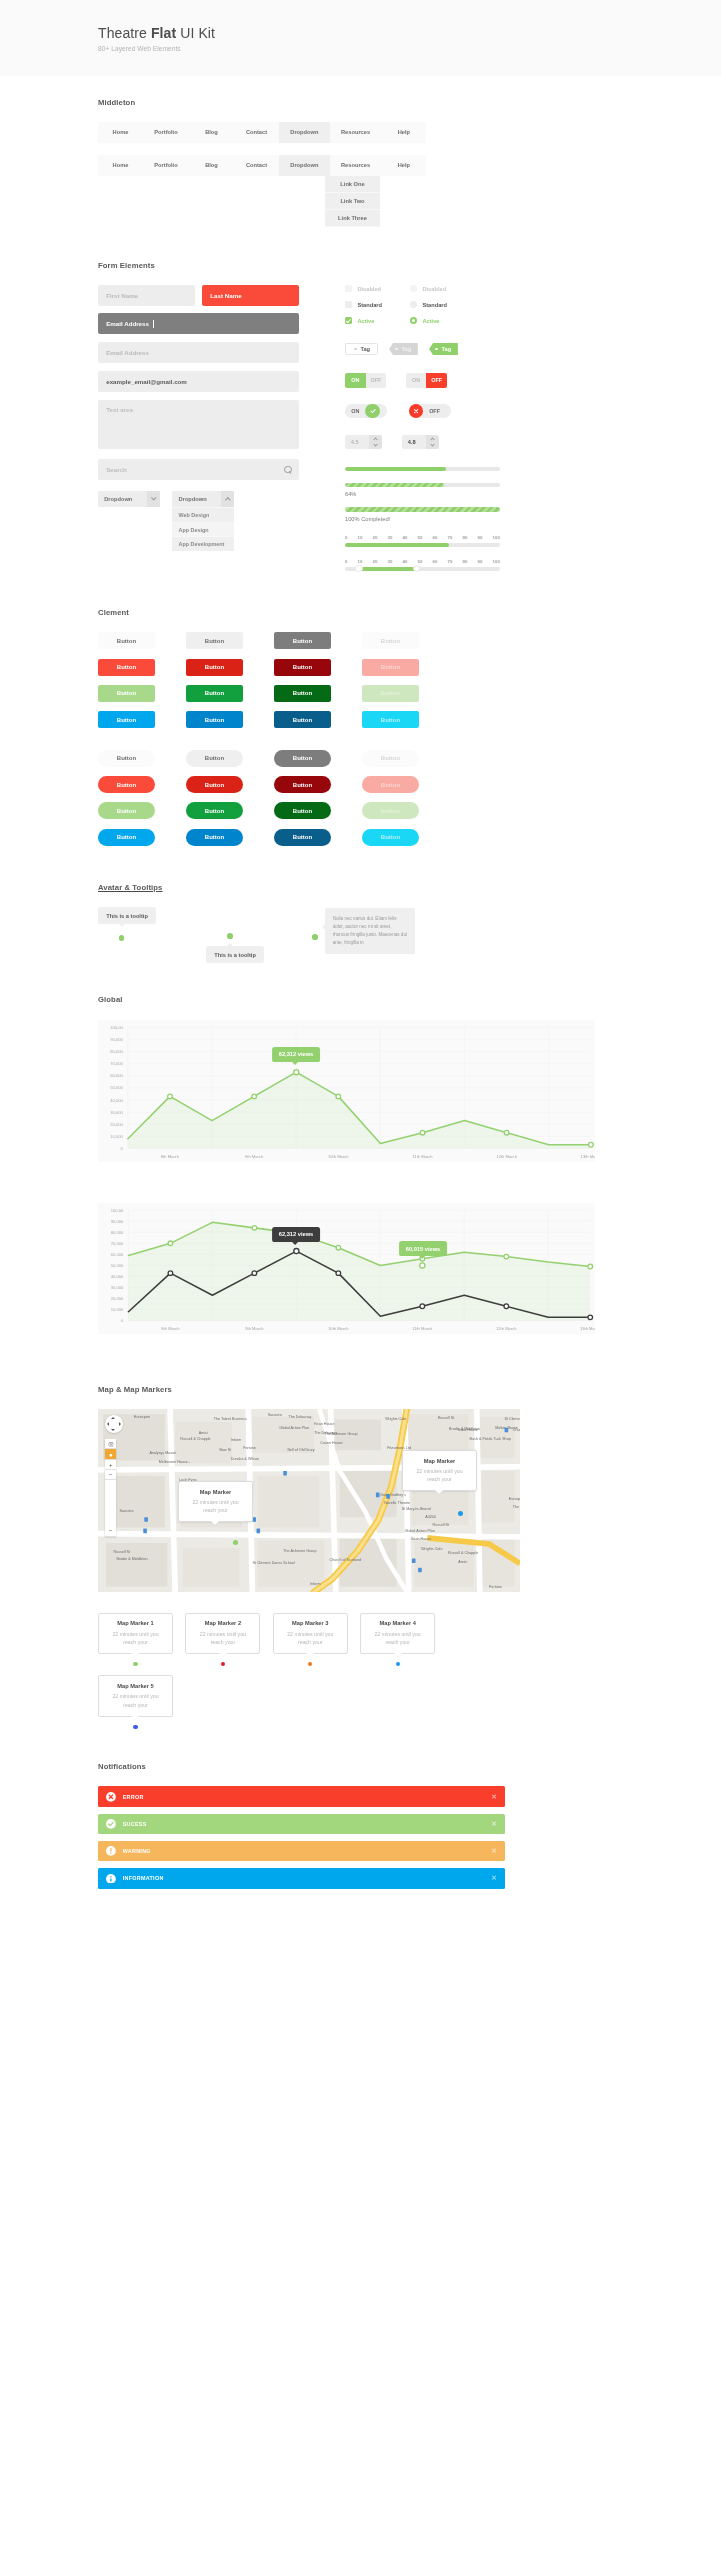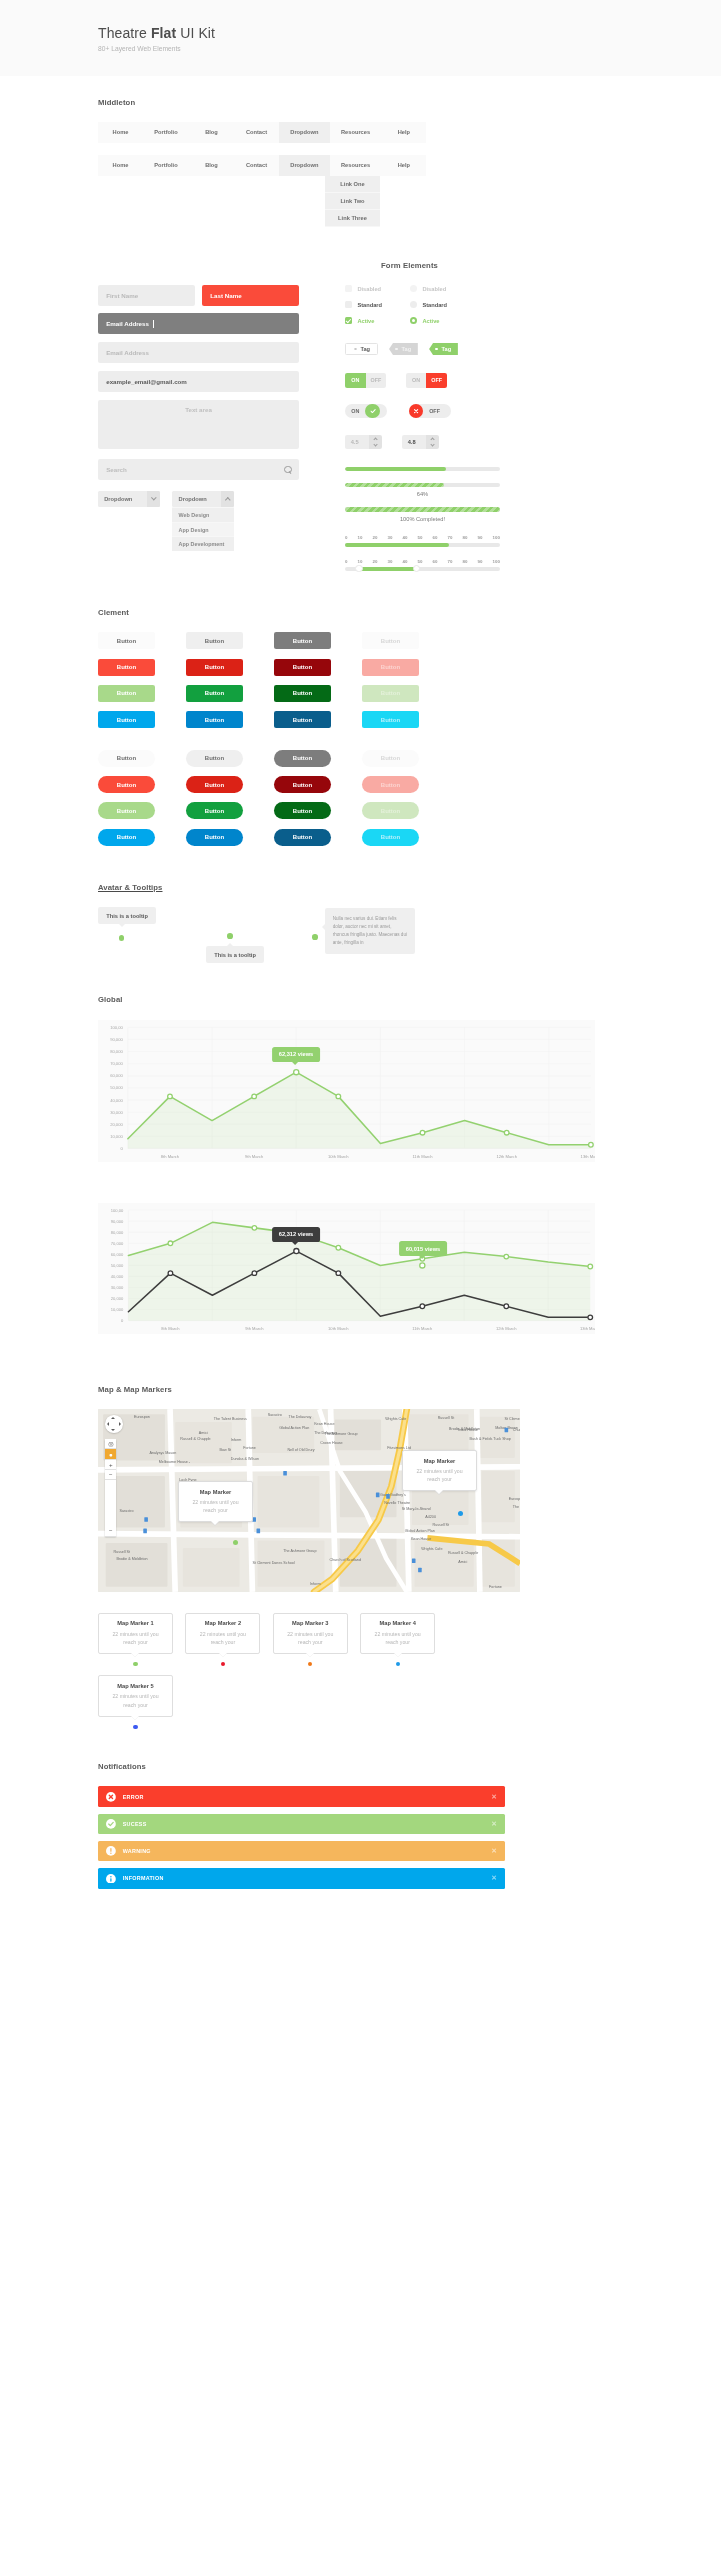--- a/index.html
+++ b/index.html
@@ -327,21 +327,21 @@
       <div class="nav-item">Help</div>
     </div>
     <div class="nav-dropdown-panel" style="margin-left:227px;width:55px;">
       <div class="nav-drop-item">Link One</div>
       <div class="nav-drop-item">Link Two</div>
       <div class="nav-drop-item">Link Three</div>
     </div>
   </div>
 </div>
 
-<div class="wrap section" style="padding-top:34px;text-align:center;">
+<div class="wrap section" style="padding-top:34px;">
   <div class="section-title">Form Elements</div>
 
   <div class="form-grid">
 
     <div class="form-left">
       <div class="row2">
         <div class="fld">First Name</div>
         <div class="fld red">Last Name</div>
       </div>
 

